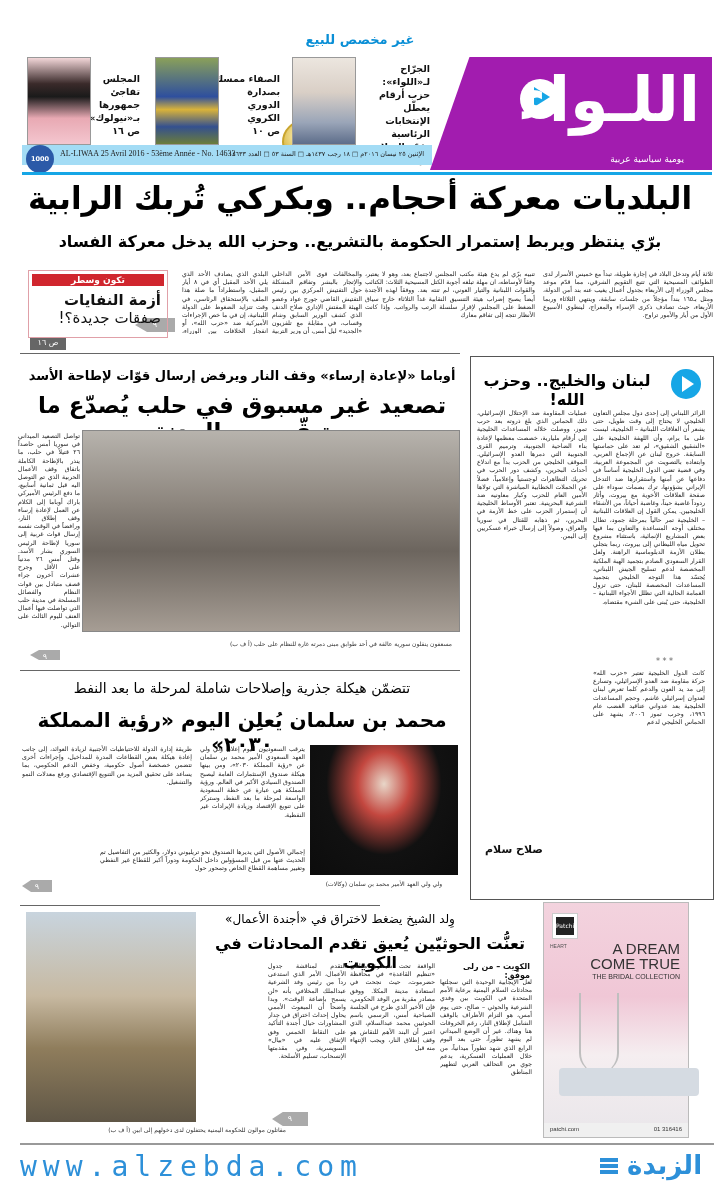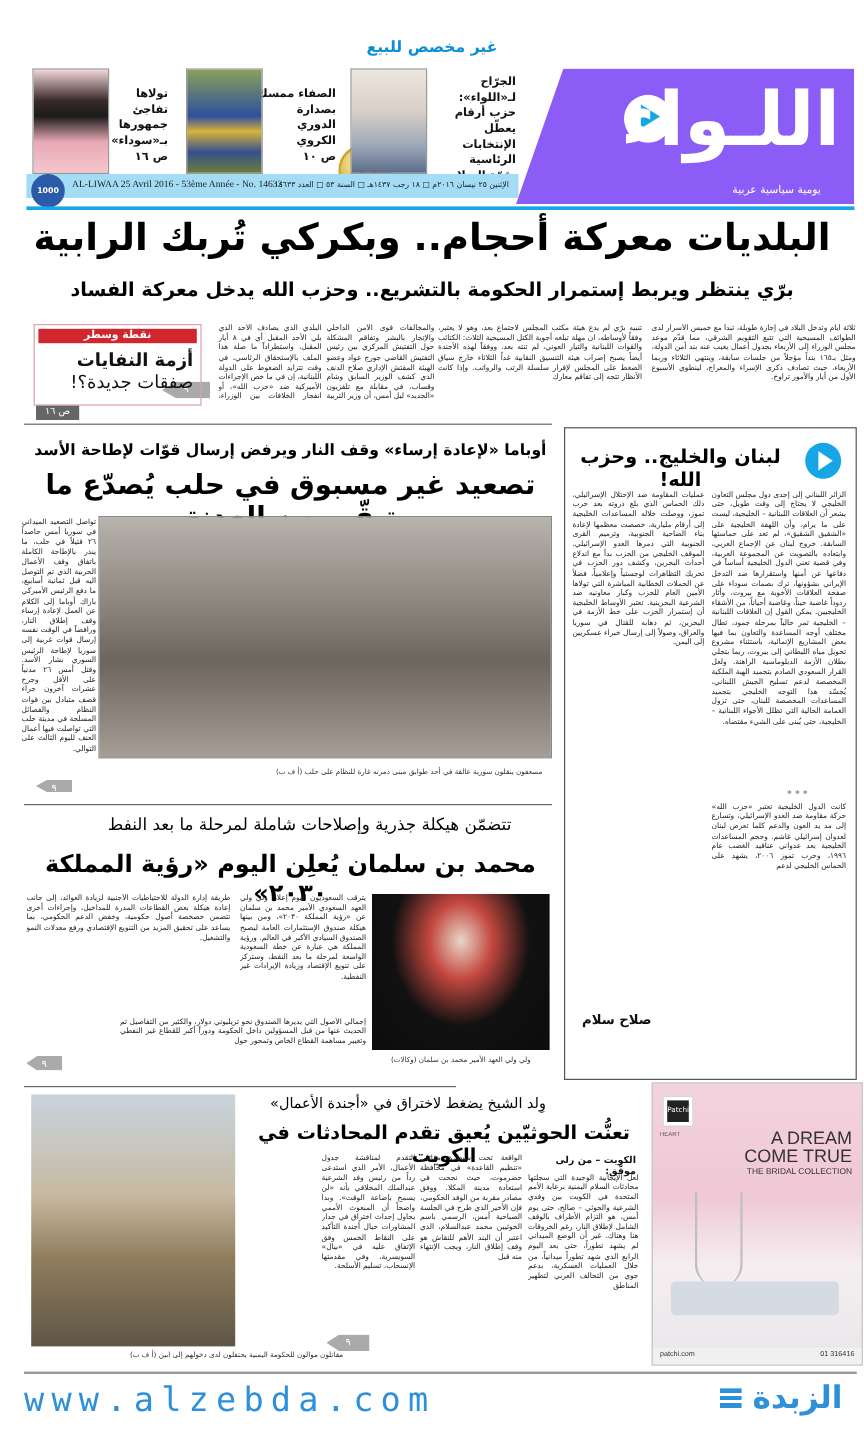--- a/index.html
+++ b/index.html
@@ -2,21 +2,21 @@
 <html><head>
 <meta charset="utf-8">
 <style>
   * { box-sizing: border-box; margin: 0; padding: 0; }
   html, body { width: 720px; height: 1193px; background: #ffffff; overflow: hidden; }
   body { position: relative; font-family: "DejaVu Sans", sans-serif; color: #111; direction: ltr; }
   .abs { position: absolute; }
   .rtl { direction: rtl; text-align: right; }
   .not-for-sale { left: 0; width: 720px; top: 32px; text-align: center; color: #0a8fd6; font-weight: bold; font-size: 13px; }
   
-  .mast-logo { left: 430px; top: 57px; width: 282px; height: 113px; background: #8b5cf6; clip-path: polygon(14% 0, 100% 0, 100% 100%, 0 100%); }
+  .mast-logo { left: 430px; top: 57px; width: 282px; height: 113px; background: #a21caf; clip-path: polygon(14% 0, 100% 0, 100% 100%, 0 100%); }
   .logo-text { position: absolute; right: 12px; top: 6px; color: #fff; font-weight: bold; font-size: 62px; font-family: "DejaVu Sans", sans-serif; letter-spacing: -2px; }
   .logo-sub { position: absolute; right: 28px; bottom: 6px; color: #fff; font-size: 9px; }
   .logo-flag { position: absolute; left: 90px; top: 22px; width: 40px; height: 40px; border-radius: 50%; background: #fff; }
   .logo-flag:after { content: ""; position: absolute; left: 14px; top: 8px; border-left: 16px solid #16a6e6; border-top: 10px solid transparent; border-bottom: 10px solid transparent; }
   .medal { left: 282px; top: 120px; width: 44px; height: 44px; border-radius: 50%; background: radial-gradient(circle at 40% 35%, #fff6c0, #d7b43e 60%, #a88418); border: 2px solid #c9a52e; color: #8a6a10; font-weight: bold; font-size: 15px; text-align: center; line-height: 40px; }
   .date-bar { left: 22px; top: 145px; width: 410px; height: 20px; background: #a3dcf5; }
   .date-fr { position: absolute; left: 38px; top: 4px; font-family: "Liberation Serif", serif; font-size: 8px; color: #222; white-space: nowrap; }
   .date-ar { position: absolute; right: 8px; top: 5px; font-size: 6.5px; color: #222; white-space: nowrap; }
   .price { left: 26px; top: 145px; width: 28px; height: 28px; border-radius: 50%; background: #2b5aa8; color: #fff; font-size: 6.5px; font-weight: bold; line-height: 28px; text-align: center; }
   .teaser-photo { background: #ccc; border: 1px solid #999; overflow: hidden; }
@@ -71,24 +71,24 @@
 <div class="abs teaser-text rtl" style="left:210px; top:72px; width:70px;">
   <div>الصفاء ممسك</div>
   <div>بصدارة</div>
   <div>الدوري</div>
   <div>الكروي</div>
   <div>ص ١٠</div>
 </div>
 <div class="abs teaser-photo photo-soccer" style="left:155px; top:57px; width:64px; height:88px;"></div>
 
 <div class="abs teaser-text rtl" style="left:82px; top:72px; width:58px;">
-  <div>تولاها</div>
+  <div>المجلس</div>
   <div>تفاجئ</div>
   <div>جمهورها</div>
-  <div>بـ«سوداء»</div>
+  <div>بـ«نيولوك»</div>
   <div>ص ١٦</div>
 </div>
 <div class="abs teaser-photo photo-woman" style="left:27px; top:57px; width:64px; height:88px;"></div>
 
 <div class="abs date-bar">
   <span class="date-fr">AL-LIWAA 25 Avril 2016 - 53ème Année - No. 14633</span>
   <span class="date-ar rtl">الإثنين ٢٥ نيسان ٢٠١٦م □ ١٨ رجب ١٤٣٧هـ □ السنة ٥٣ □ العدد ١٤٦٣٣</span>
 </div>
 <div class="abs price">1000 L.L.</div>
 <div class="abs blue-rule"></div>
@@ -96,21 +96,21 @@
 <div class="abs main-head">البلديات معركة أحجام.. وبكركي تُربك الرابية</div>
 <div class="abs sub-head">برّي ينتظر ويربط إستمرار الحكومة بالتشريع.. وحزب الله يدخل معركة الفساد</div>
 
 <div class="abs col-text" style="left:543px; top:270px; width:170px; height:64px;">ثلاثة أيام وتدخل البلاد في إجازة طويلة، تبدأ مع خميس الأسرار لدى الطوائف المسيحية التي تتبع التقويم الشرقي، مما قدّم موعد مجلس الوزراء إلى الأربعاء بجدول أعمال يغيب عنه بند أمن الدولة، ومثل بـ١٦٥ بنداً مؤجلاً من جلسات سابقة، وينتهي الثلاثاء وربما الأربعاء، حيث تصادف ذكرى الإسراء والمعراج، لينطوي الأسبوع الأول من أيار والأمور تراوح.</div>
 <div class="abs col-text" style="left:365px; top:270px; width:170px; height:64px;">تنبيه برّي لم يدع هيئة مكتب المجلس لاجتماع بعد، وهو لا يعتبر، وفقاً لأوساطه، ان مهلة تبلغه أجوبة الكتل المسيحية الثلاث: الكتائب والقوات اللبنانية والتيار العوني، لم تنته بعد. ووفقاً لهذه الأجندة أيضاً يصبح إضراب هيئة التنسيق النقابية غداً الثلاثاء خارج سياق الضغط على المجلس لإقرار سلسلة الرتب والرواتب. وإذا كانت الأنظار تتجه إلى تفاقم معارك</div>
 <div class="abs col-text" style="left:272px; top:270px; width:90px; height:64px;">والمخالفات قوى الأمن الداخلي والإتجار بالبشر وتفاقم المشكلة حول التفتيش المركزي بين رئيس التفتيش القاضي جورج عواد وعضو الهيئة المفتش الإداري صلاح الدنف الذي كشف الوزير السابق وشام وقساب، في مقابلة مع تلفزيون «الجديد» ليل أمس، أن وزير التربية والتعليم العالي الياس بوصعب لزّ إحالته إلى التحقيق، على خلفية تحقيق يتعلق بالمدارس المجانية.</div>
 <div class="abs col-text" style="left:182px; top:270px; width:86px; height:64px;">البلدي الذي يصادف الأحد الذي يلي الأحد المقبل أي في ٨ أيار المقبل، واستطراداً ما صلة هذا الملف بالإستحقاق الرئاسي، في وقت تتزايد الضغوط على الدولة اللبنانية، إن في ما خص الإجراءات الأميركية ضد «حزب الله»، أو انفجار الخلافات بين الوزراء، والتي كان آخرها بين الوزيرين سمير مقبل ووائل أبو فاعور، من دون أن تكون قد انطوت الأزمة بين النائب وليد جنبلاط وفريقه</div>
 <div class="abs arrow-tag" style="left:135px; top:318px;">٩</div>
 
 <div class="abs box" style="left:28px; top:270px; width:140px; height:68px; border-color:#e0a0a8;">
-  <div class="red-label" style="margin:3px;">نقطة وسطر</div>
+  <div class="red-label" style="margin:3px;">تكون وسطر</div>
   <div class="rtl" style="font-weight:bold; font-size:15px; padding:2px 6px 0 0;">أزمة النفايات</div>
   <div class="rtl" style="font-weight:normal; font-size:15px; padding:0 6px 0 0;">صفقات جديدة؟!</div>
 </div>
 <div class="abs page-tag" style="left:30px; top:338px; width:36px; height:12px; font-size:8px;">ص ١٦</div>
 
 <div class="abs rule" style="left:20px; top:353px; width:440px;"></div>
 
 <div class="abs box" style="left:470px; top:356px; width:244px; height:544px;">
   <div style="position:absolute; right:12px; top:12px; width:30px; height:30px; border-radius:50%; background:#16a6e6;">
     <span style="position:absolute; left:11px; top:7px; border-left:12px solid #fff; border-top:8px solid transparent; border-bottom:8px solid transparent;"></span>
@@ -125,42 +125,42 @@
 
 <div class="abs section-head" style="left:22px; top:368px; width:440px; font-size:13px;">أوباما «لإعادة إرساء» وقف النار ويرفض إرسال قوّات لإطاحة الأسد</div>
 <div class="abs section-head" style="left:22px; top:392px; width:440px; font-size:23px; letter-spacing:-1px;">تصعيد غير مسبوق في حلب يُصدّع ما تبقّى من الهدنة</div>
 <div class="abs syria-photo" style="left:82px; top:430px; width:378px; height:202px;"></div>
 <div class="abs caption" style="left:82px; top:640px; width:370px;">مسعفون ينقلون سورية عالقة في أحد طوابق مبنى دمرته غارة للنظام على حلب (أ ف ب)</div>
 <div class="abs col-text" style="left:18px; top:432px; width:62px; height:210px;">تواصل التصعيد الميداني في سوريا أمس حاصداً ٢٦ قتيلاً في حلب، ما ينذر بالإطاحة الكاملة باتفاق وقف الأعمال الحربية الذي تم التوصل اليه قبل ثمانية أسابيع، ما دفع الرئيس الأميركي باراك أوباما إلى الكلام عن العمل لإعادة إرساء وقف إطلاق النار، ورافضاً في الوقت نفسه إرسال قوات غربية إلى سوريا لإطاحة الرئيس السوري بشار الأسد. وقتل أمس ٢٦ مدنياً على الأقل وجرح عشرات آخرون جراء قصف متبادل بين قوات النظام والفصائل المسلحة في مدينة حلب التي تواصلت فيها أعمال العنف لليوم الثالث على التوالي.</div>
 <div class="abs arrow-tag" style="left:30px; top:650px; width:30px; height:10px;">٩</div>
 
 <div class="abs rule" style="left:20px; top:670px; width:440px;"></div>
 
-<div class="abs section-head" style="left:38px; top:680px; width:440px; font-size:14px; font-weight:normal;">تتضمّن هيكلة جذرية وإصلاحات شاملة لمرحلة ما بعد النفط</div>
+<div class="abs section-head" style="left:22px; top:680px; width:440px; font-size:14px; font-weight:normal;">تتضمّن هيكلة جذرية وإصلاحات شاملة لمرحلة ما بعد النفط</div>
 <div class="abs section-head" style="left:22px; top:708px; width:440px; font-size:20px;">محمد بن سلمان يُعلِن اليوم «رؤية المملكة ٢٠٣٠»</div>
 <div class="abs prince-photo" style="left:310px; top:745px; width:148px; height:130px;"></div>
 <div class="abs caption" style="left:310px; top:880px; width:148px; text-align:center;">ولي ولي العهد الأمير محمد بن سلمان (وكالات)</div>
 <div class="abs col-text" style="left:200px; top:745px; width:105px; height:142px;">يترقب السعوديون اليوم إعلان ولي ولي العهد السعودي الأمير محمد بن سلمان عن «رؤية المملكة ٢٠٣٠»، ومن بينها هيكلة صندوق الإستثمارات العامة ليصبح الصندوق السيادي الأكبر في العالم. ورؤية المملكة هي عبارة عن خطة السعودية الواسعة لمرحلة ما بعد النفط، وستركز على تنويع الإقتصاد وزيادة الإيرادات غير النفطية.</div>
 <div class="abs col-text" style="left:22px; top:745px; width:170px; height:100px;">طريقة إدارة الدولة للاحتياطيات الأجنبية لزيادة العوائد، إلى جانب إعادة هيكلة بعض القطاعات المدرة للمداخيل، وإجراءات أخرى تتضمن خصخصة أصول حكومية، وخفض الدعم الحكومي، بما يساعد على تحقيق المزيد من التنويع الإقتصادي ورفع معدلات النمو والتشغيل.</div>
 <div class="abs col-text" style="left:100px; top:848px; width:205px; height:40px;">إجمالي الأصول التي يديرها الصندوق نحو تريليوني دولار، والكثير من التفاصيل تم الحديث عنها من قبل المسؤولين داخل الحكومة ودوراً أكبر للقطاع غير النفطي وتغيير مساهمة القطاع الخاص وتمحور حول</div>
 <div class="abs arrow-tag" style="left:22px; top:880px; width:30px; height:12px;">٩</div>
 
 <div class="abs rule" style="left:20px; top:905px; width:360px;"></div>
 
 <div class="abs section-head" style="left:200px; top:912px; width:280px; font-size:12px; font-weight:normal;">وِلد الشيخ يضغط لاختراق في «أجندة الأعمال»</div>
 <div class="abs section-head" style="left:200px; top:934px; width:340px; font-size:16px;">تعنُّت الحوثيّين يُعيق تقدم المحادثات في الكويت</div>
 <div class="abs yemen-photo" style="left:26px; top:912px; width:170px; height:210px;"></div>
 <div class="abs caption" style="left:26px; top:1126px; width:260px;">مقاتلون موالون للحكومة اليمنية يحتفلون لدى دخولهم إلى ابين (أ ف ب)</div>
 <div class="abs rtl" style="left:440px; top:962px; width:90px; font-size:8px; font-weight:bold;">الكويت – من رلى موفّق:</div>
 <div class="abs col-text" style="left:440px; top:978px; width:92px; height:150px;">لعل الإيجابية الوحيدة التي سجلتها محادثات السلام اليمنية برعاية الأمم المتحدة في الكويت بين وفدي الشرعية والحوثي – صالح، حتى يوم أمس، هو التزام الأطراف بالوقف الشامل لإطلاق النار، رغم الخروقات هنا وهناك. غير أن الوضع الميداني لم يشهد تطوراً، حتى بعد اليوم الرابع الذي شهد تطوراً ميدانياً، من خلال العمليات العسكرية، بدعم جوي من التحالف العربي لتطهير المناطق</div>
 <div class="abs col-text" style="left:350px; top:962px; width:85px; height:166px;">الواقعة تحت سيطرة مقاتلي «تنظيم القاعدة» في محافظة حضرموت، حيث نجحت في استعادة مدينة المكلا. ووفق مصادر مقربة من الوفد الحكومي، فإن الأخير الذي طرح في الجلسة الصباحية أمس، الرسمي باسم الحوثيين محمد عبدالسلام، الذي اعتبر أن البند الأهم للنقاش هو وقف إطلاق النار، ويجب الإنتهاء منه قبل</div>
 <div class="abs col-text" style="left:268px; top:962px; width:78px; height:150px;">التقدم لمناقشة جدول الأعمال، الأمر الذي استدعى رداً من رئيس وفد الشرعية عبدالملك المخلافي بأنه «لن يسمح بإضاعة الوقت». وبدا واضحاً أن المبعوث الأممي يحاول إحداث اختراق في جدار المشاورات حيال أجندة التأكيد على النقاط الخمس وفق الإتفاق عليه في «بيال» السويسرية، وفي مقدمتها الإنسحاب، تسليم الأسلحة.</div>
 <div class="abs arrow-tag" style="left:272px; top:1112px; width:36px; height:14px;">٩</div>
 
-<div class="abs ad" style="left:543px; top:902px; width:176px; height:236px;">
+<div class="abs ad" style="left:543px; top:902px; width:146px; height:236px;">
   <div class="ad-logo" style="position:absolute; left:8px; top:10px; width:26px; height:26px;">
     <div class="ad-logo-inner" style="margin:3px; height:18px; line-height:18px;">Patchi</div>
   </div>
   <div style="position:absolute; left:6px; top:40px; font-size:5px; color:#555; font-family:'Liberation Sans', sans-serif;">HEART</div>
   <div class="ad-title" style="position:absolute; right:8px; top:38px;">A DREAM</div>
   <div class="ad-title" style="position:absolute; right:8px; top:53px;">COME TRUE</div>
   <div class="ad-sub" style="position:absolute; right:8px; top:70px;">THE BRIDAL COLLECTION</div>
   <div style="position:absolute; left:35px; top:90px; width:40px; height:80px; border-left:2px solid #bfbfbf; border-right:2px solid #bfbfbf; border-radius:0 0 40px 40px;"></div>
   <div style="position:absolute; left:15px; top:165px; width:140px; height:28px; background:#d5dbe2; border-radius:4px;"></div>
   <div class="ad-foot" style="position:absolute; left:0; bottom:0; width:100%; height:14px; padding:3px 6px;">

